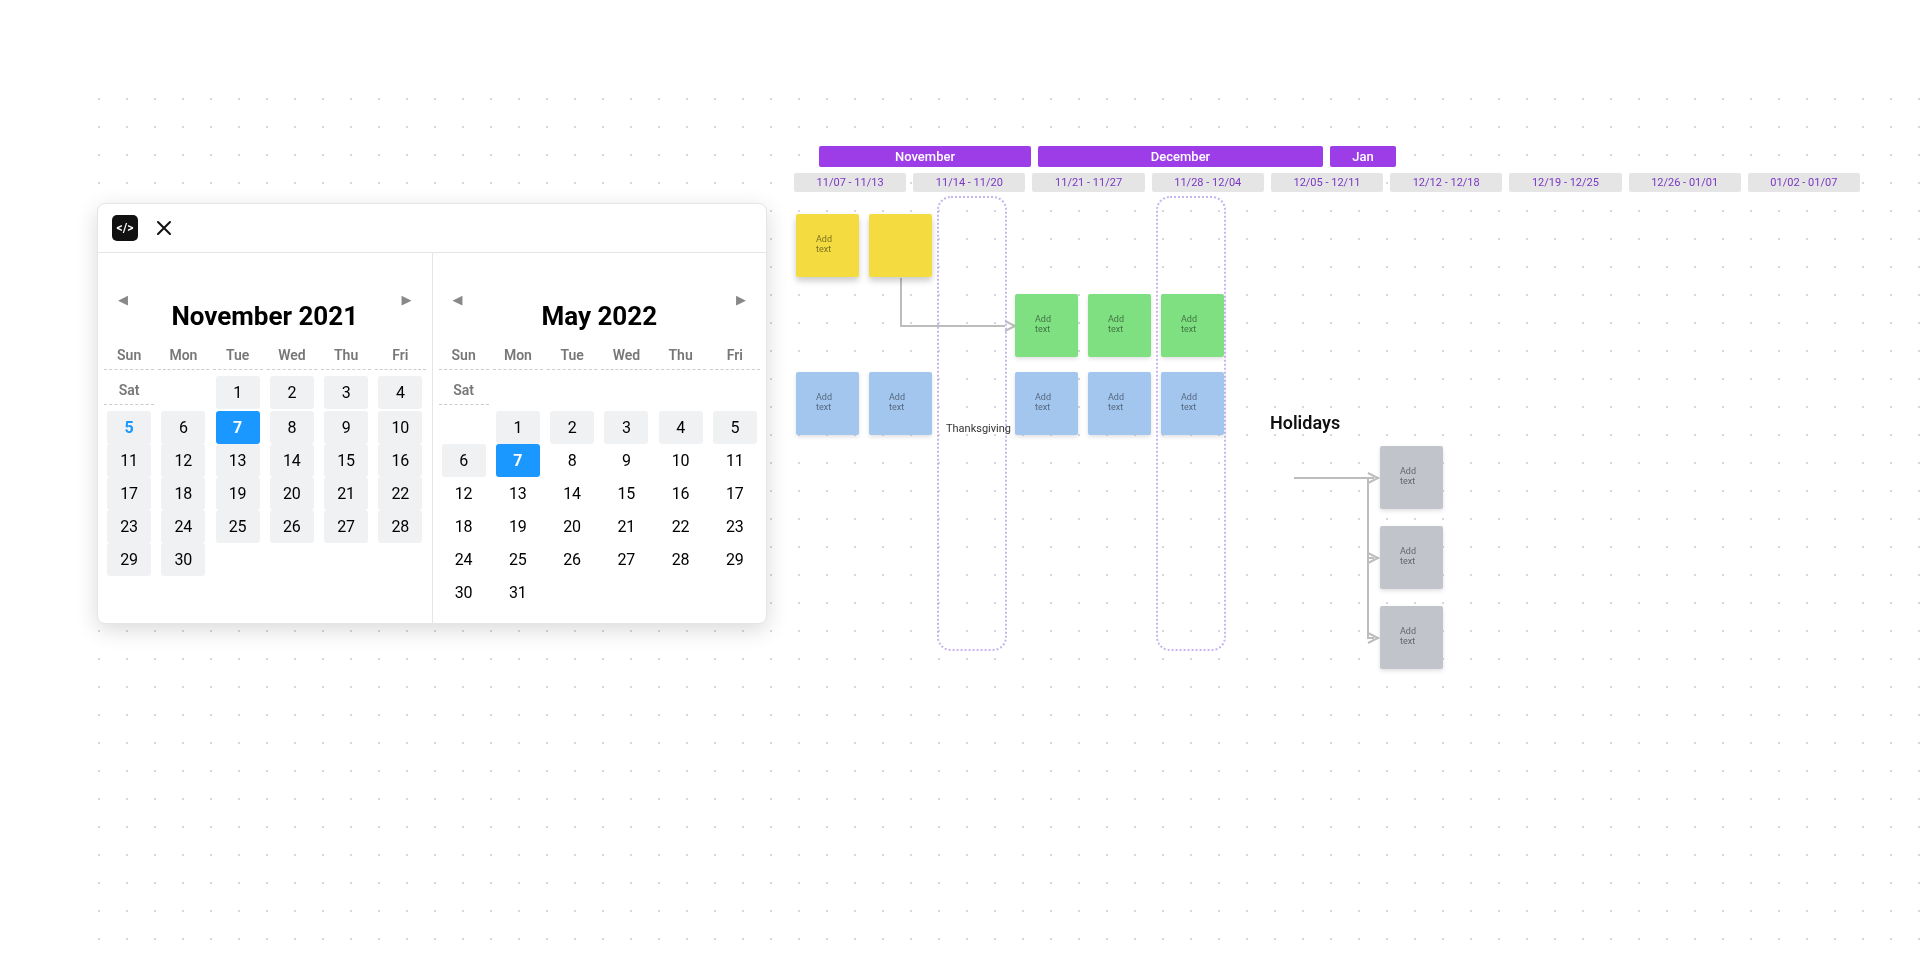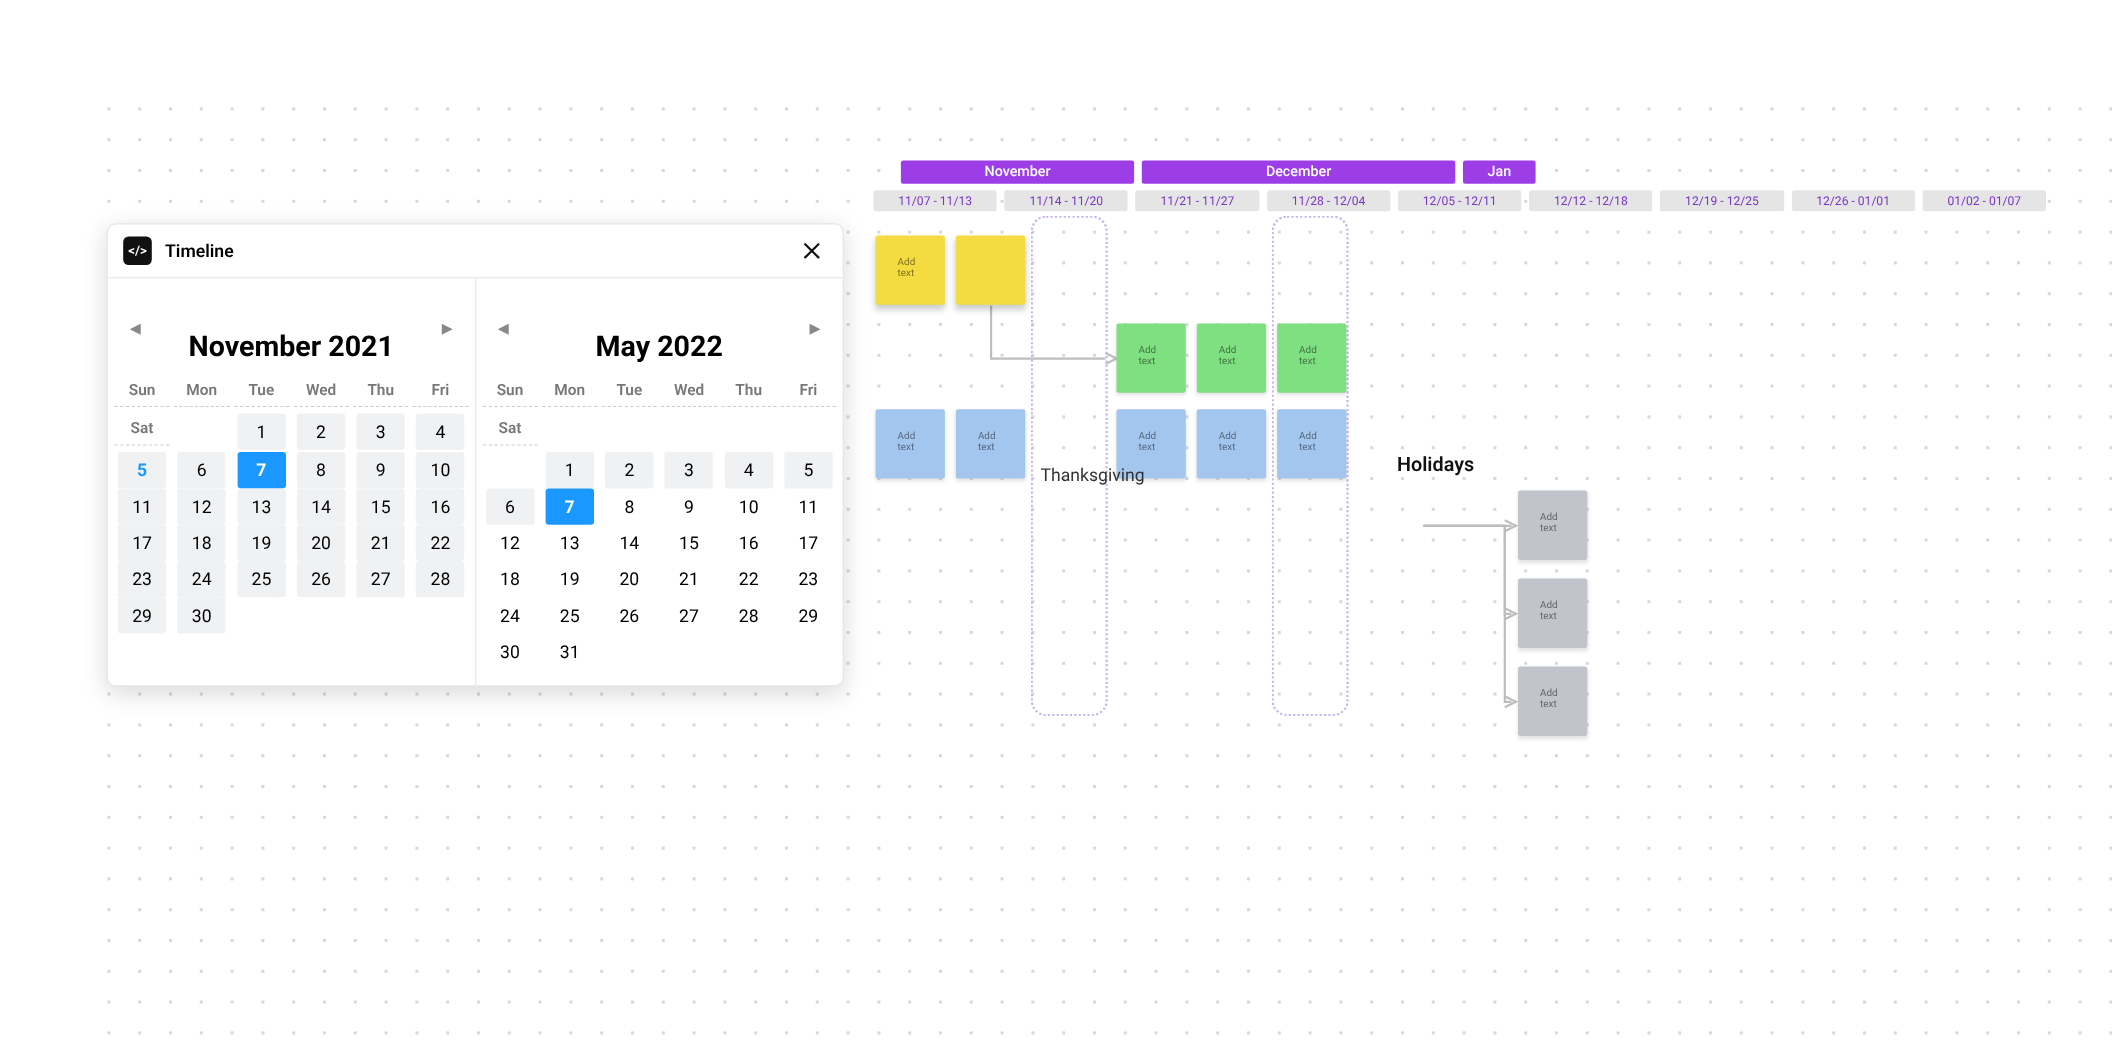--- a/index.html
+++ b/index.html
@@ -40,33 +40,32 @@
 .week-row { display: flex; gap: 7px; margin-bottom: 6px; }
 .week-cell { background: #e5e5e5; color: #7a37c4; font-size: 11px; text-align: center; padding: 3px 0; border-radius: 2px; flex: 1; }
 
 .lane-area { position: relative; height: 470px; }
 .col-ghost { position: absolute; top: -2px; height: 455px; border: 2px dotted #c7b5ee; border-radius: 14px; }
 .sticky { position: absolute; width: 63px; height: 63px; border-radius: 2px; font-size: 9px; color: rgba(0,0,0,0.5); padding: 20px; box-shadow: 0 2px 4px rgba(0,0,0,0.12); cursor: pointer; }
 .sticky.yellow { background: #f3db40; box-shadow: 0 4px 6px rgba(0,0,0,0.2); }
 .sticky.green  { background: #7ee081; }
 .sticky.blue   { background: #a3c6ef; }
 .sticky.gray   { background: #c1c4ca; }
-.label-text { position: absolute; font-size: 16px; color: #333; }
+.label-text { position: absolute; font-size: 11px; color: #333; }
 .label-big  { position: absolute; font-size: 18px; font-weight: 600; color: #111; }
 .arrow { position: absolute; stroke: #bdbdbd; fill: none; stroke-width: 2; }
 </style>
 </head>
 <body>
 
 <div class="canvas"></div>
 
 <div class="dialog">
   <div class="dialog-head">
     <div class="code-badge">&lt;/&gt;</div>
-    <div class="dialog-title">Timeline</div>
     <div class="close-btn">
       <svg width="16" height="16" viewBox="0 0 16 16">
           <path d="M2 2 L14 14 M14 2 L2 14" stroke="#111" stroke-width="2" stroke-linecap="round"></path>
         </svg>
     </div>
   </div>
   <div class="months" id="months-host">
       <div class="month">
         <div class="month-head">
           <div class="nav-caret nav-left">◀</div>

